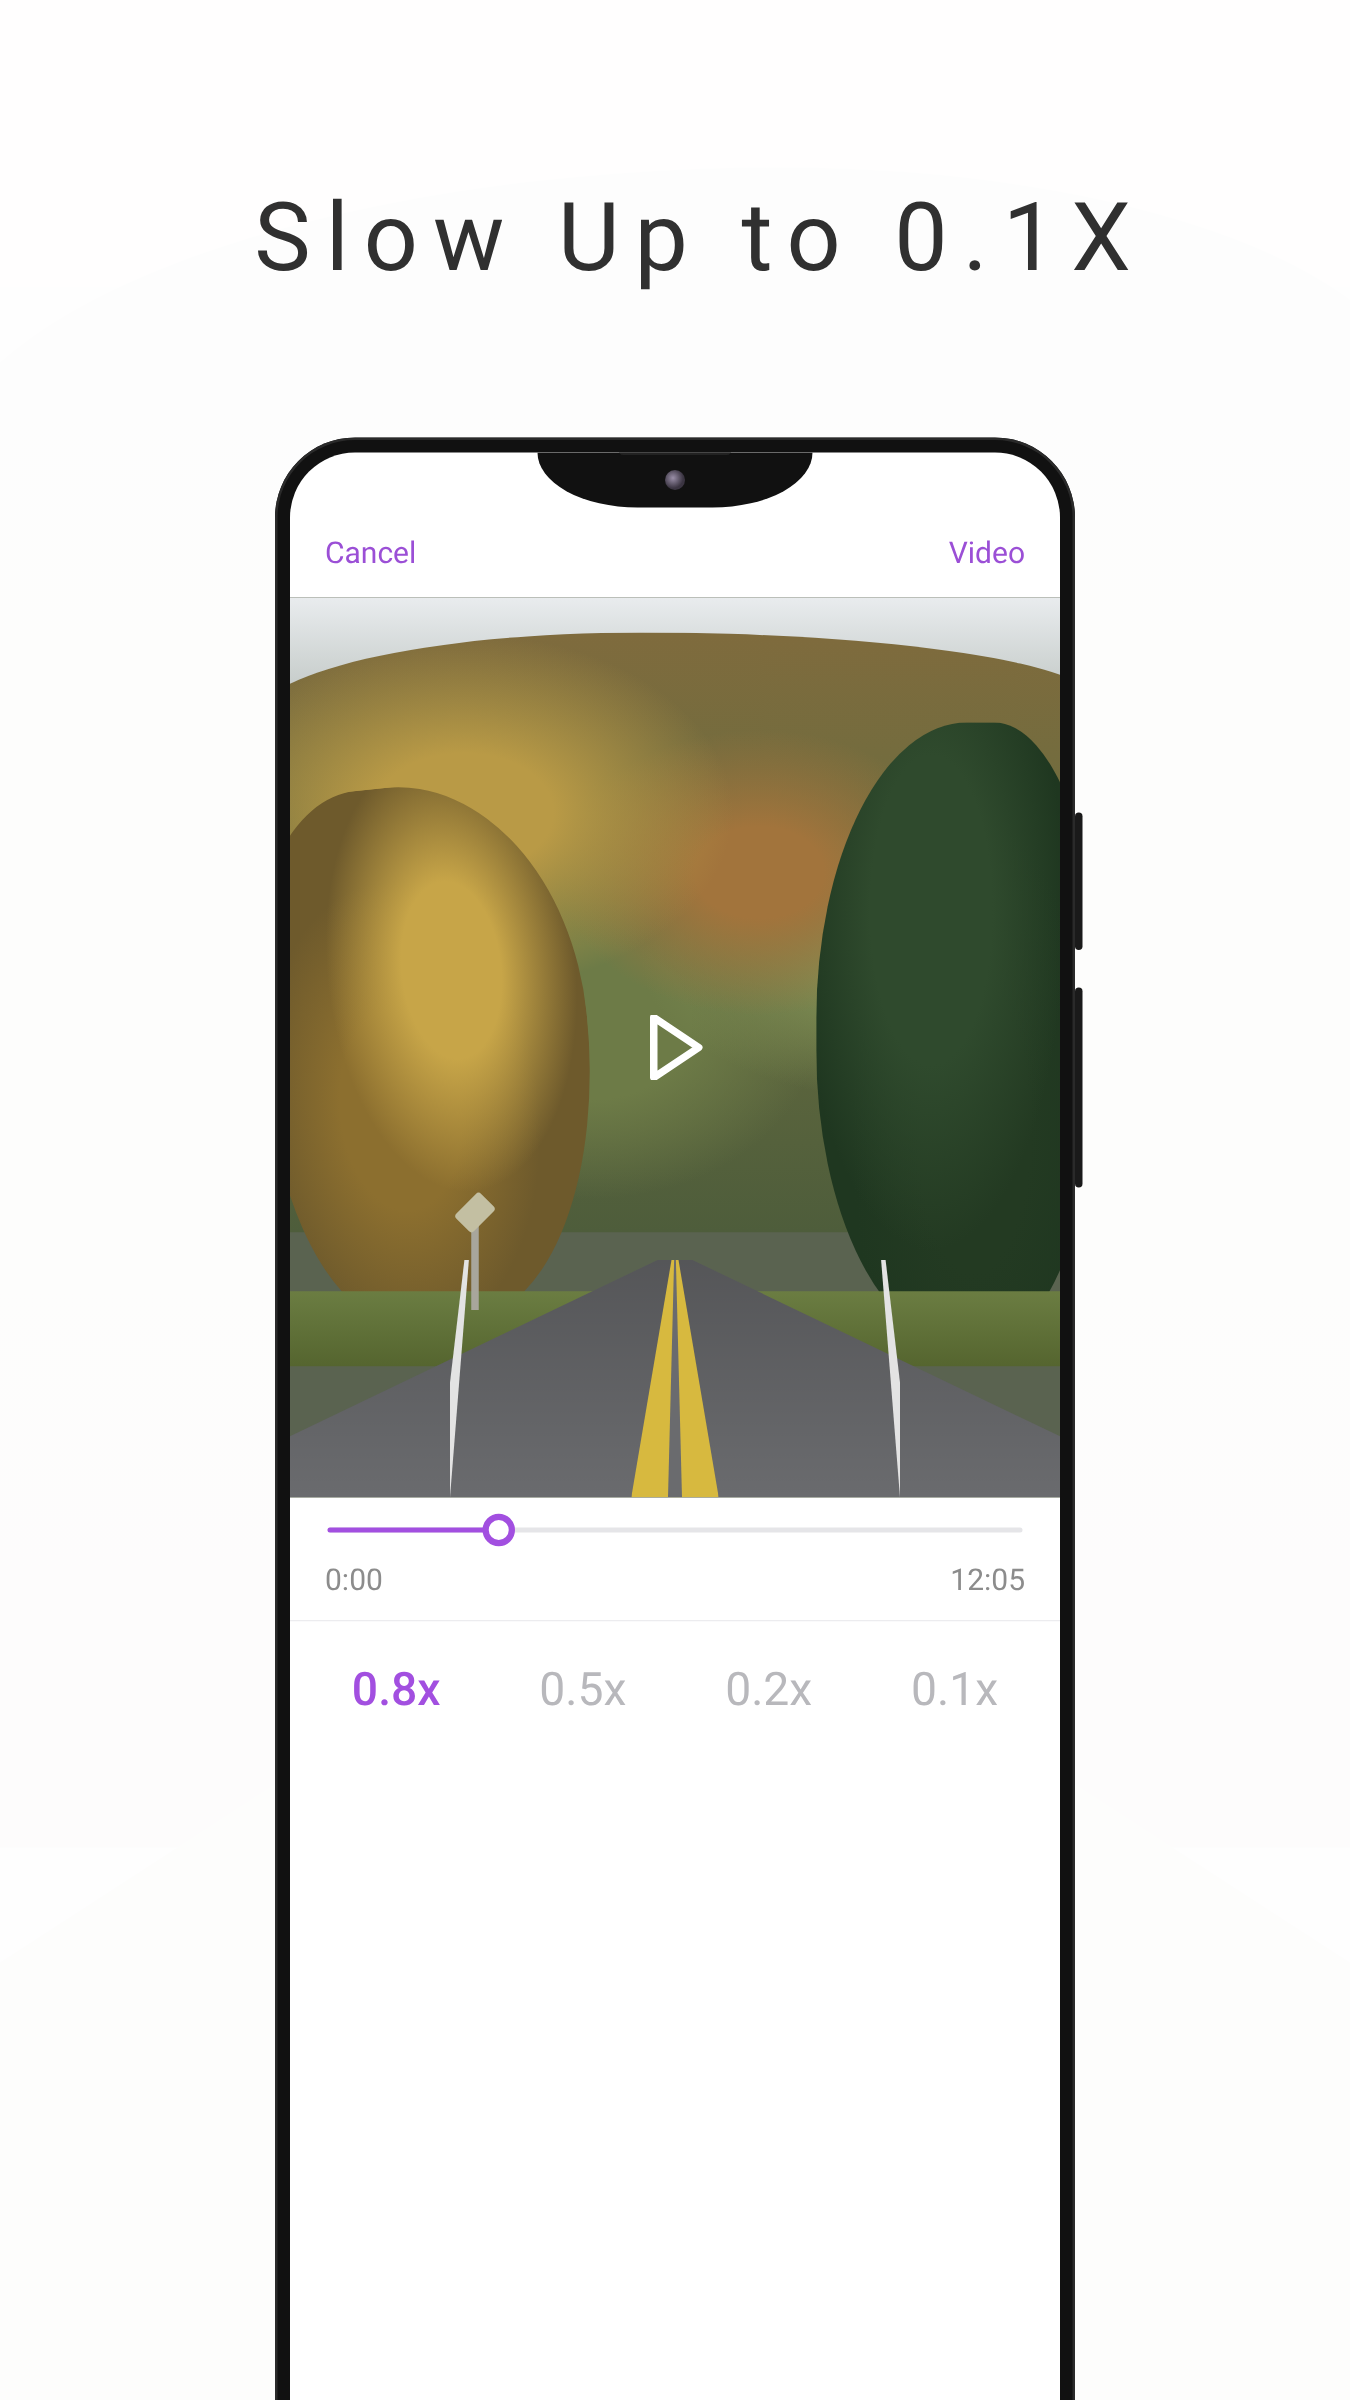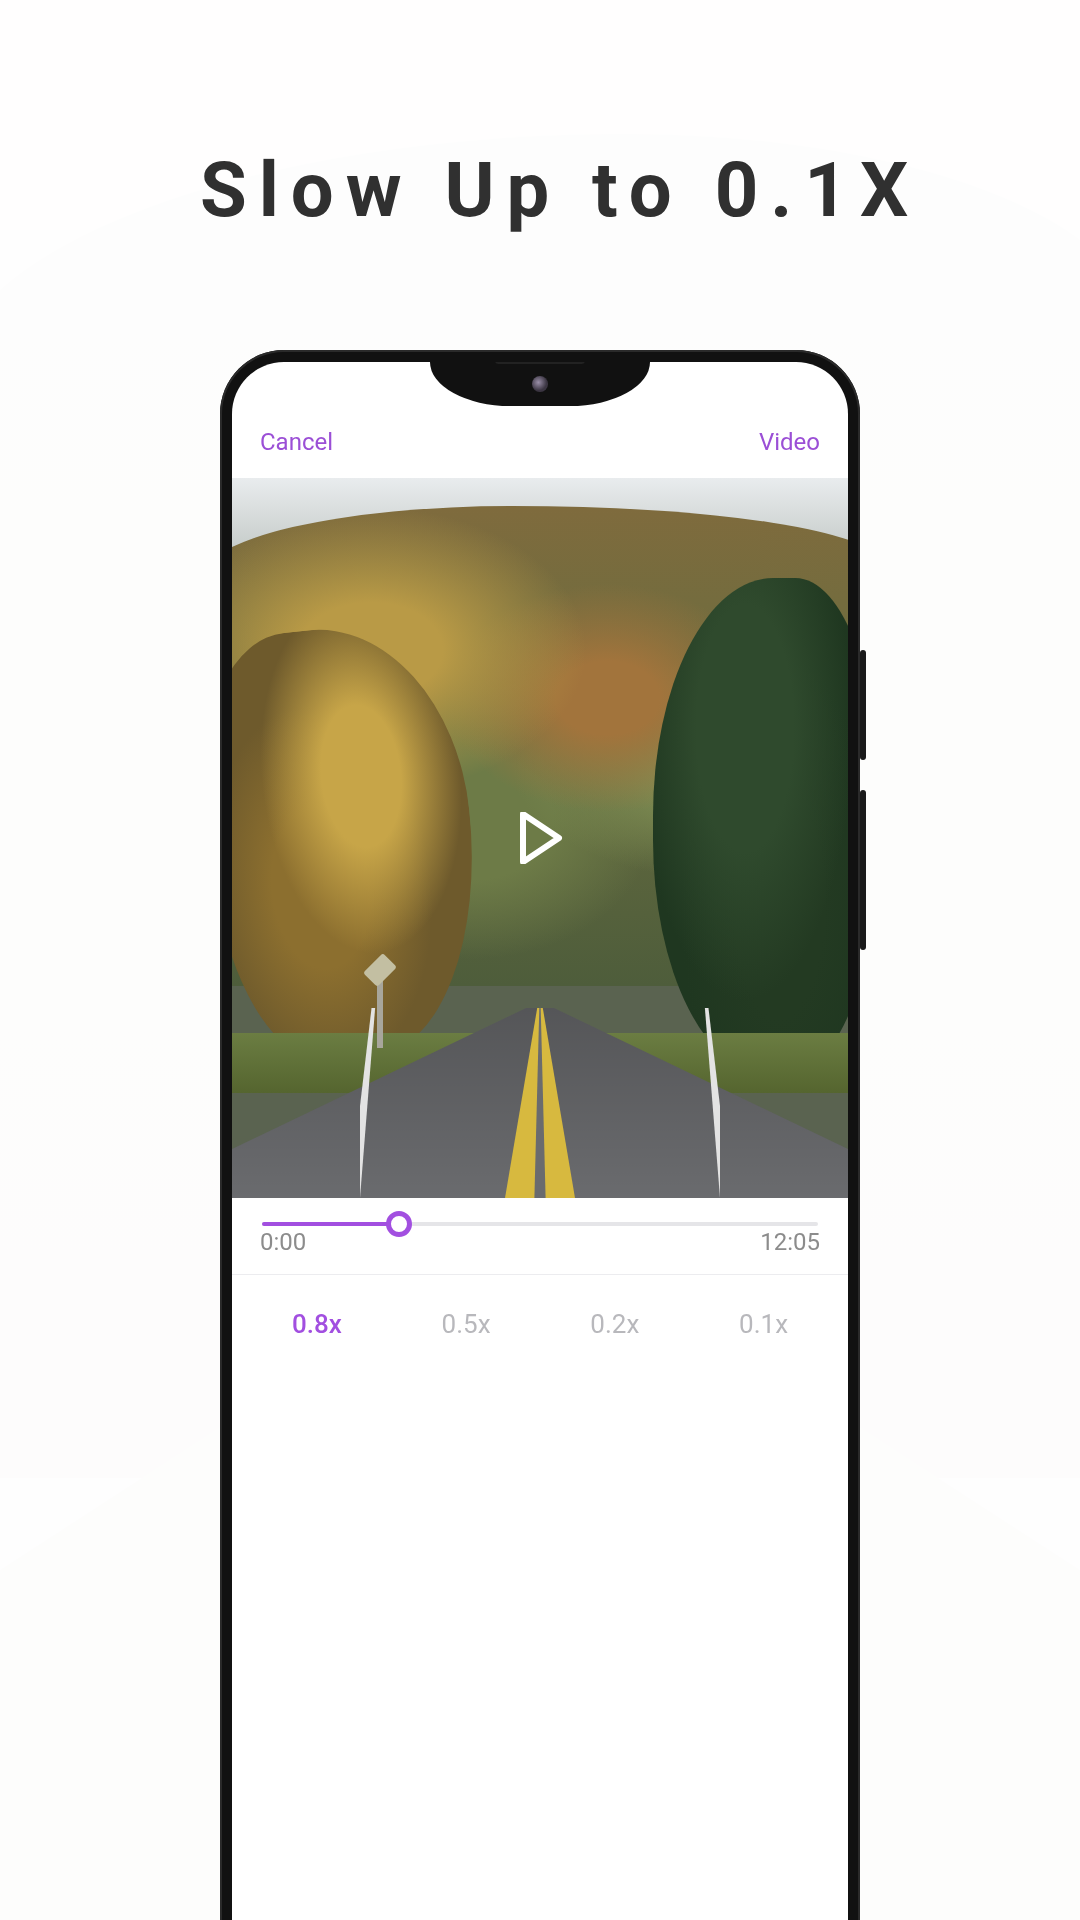--- a/index.html
+++ b/index.html
@@ -22,21 +22,21 @@
   .bg-scene .sky { position:absolute; top:0; left:0; right:0; height:12%; background:#f8f7f6; }
   .bg-scene .hill { position:absolute; top:7%; left:-5%; right:-5%; height:70%; background:linear-gradient(#eeece9,#e9e6e2); border-top-left-radius:60% 20%; border-top-right-radius:45% 15%; }
   .bg-scene .road { position:absolute; bottom:0; left:50%; width:200%; height:35%; transform:translateX(-50%); background:#ebe9e7; clip-path: polygon(48% 0,52% 0,100% 100%,0 100%); }
   .bg-overlay { position:absolute; inset:0; background:rgba(255,255,255,0.88); }
 
   .headline {
     position: absolute;
     top: 145px; left: 0; right: 0;
     text-align: center;
     font-size: 76px;
-    font-weight: 700;
+    font-weight: 400;
     color: #303030;
     letter-spacing: 12px;
     z-index: 2;
     margin-left: 40px;
   }
 
   
   .phone {
     position: absolute;
     left: 50%; transform: translateX(-50%);
@@ -161,27 +161,27 @@
   .play-icon svg { width:100%; height:100%; }
 
   
   .scrub {
     position:relative;
     padding: 24px 28px 14px 28px;
   }
   .scrub .track { position:relative; height:4px; background:#e5e5e8; border-radius:2px; margin:0 2px; }
   .scrub .fill  { position:absolute; left:0; top:0; bottom:0; width:24.6%; background:#a24fe0; border-radius:2px; }
   .scrub .thumb { position:absolute; top:50%; left:24.6%; transform:translate(-50%,-50%); width:26px; height:26px; border-radius:50%; background:#fff; border:5px solid #a24fe0; }
-  .scrub .times { display:flex; justify-content:space-between; margin-top:2px; font-size:24px; color:#8c8c8c; }
+  .scrub .times { display:flex; justify-content:space-between; margin-top:24px; font-size:24px; color:#8c8c8c; }
 
   .divider { height:1px; background:#ececef; margin: 4px 0 0 0; }
 
   
   .speeds { display:flex; justify-content:space-around; padding:34px 10px; }
-  .speeds .opt { font-size:26px; color:#b8b8bc; }
+  .speeds .opt { font-size:37px; color:#b8b8bc; }
   .speeds .opt.selected { color:#a24fe0; font-weight:500; }
 
 </style>
 </head>
 <body>
 
 <div class="bg-scene">
   <div class="sky"></div>
   <div class="hill"></div>
   <div class="road"></div>

